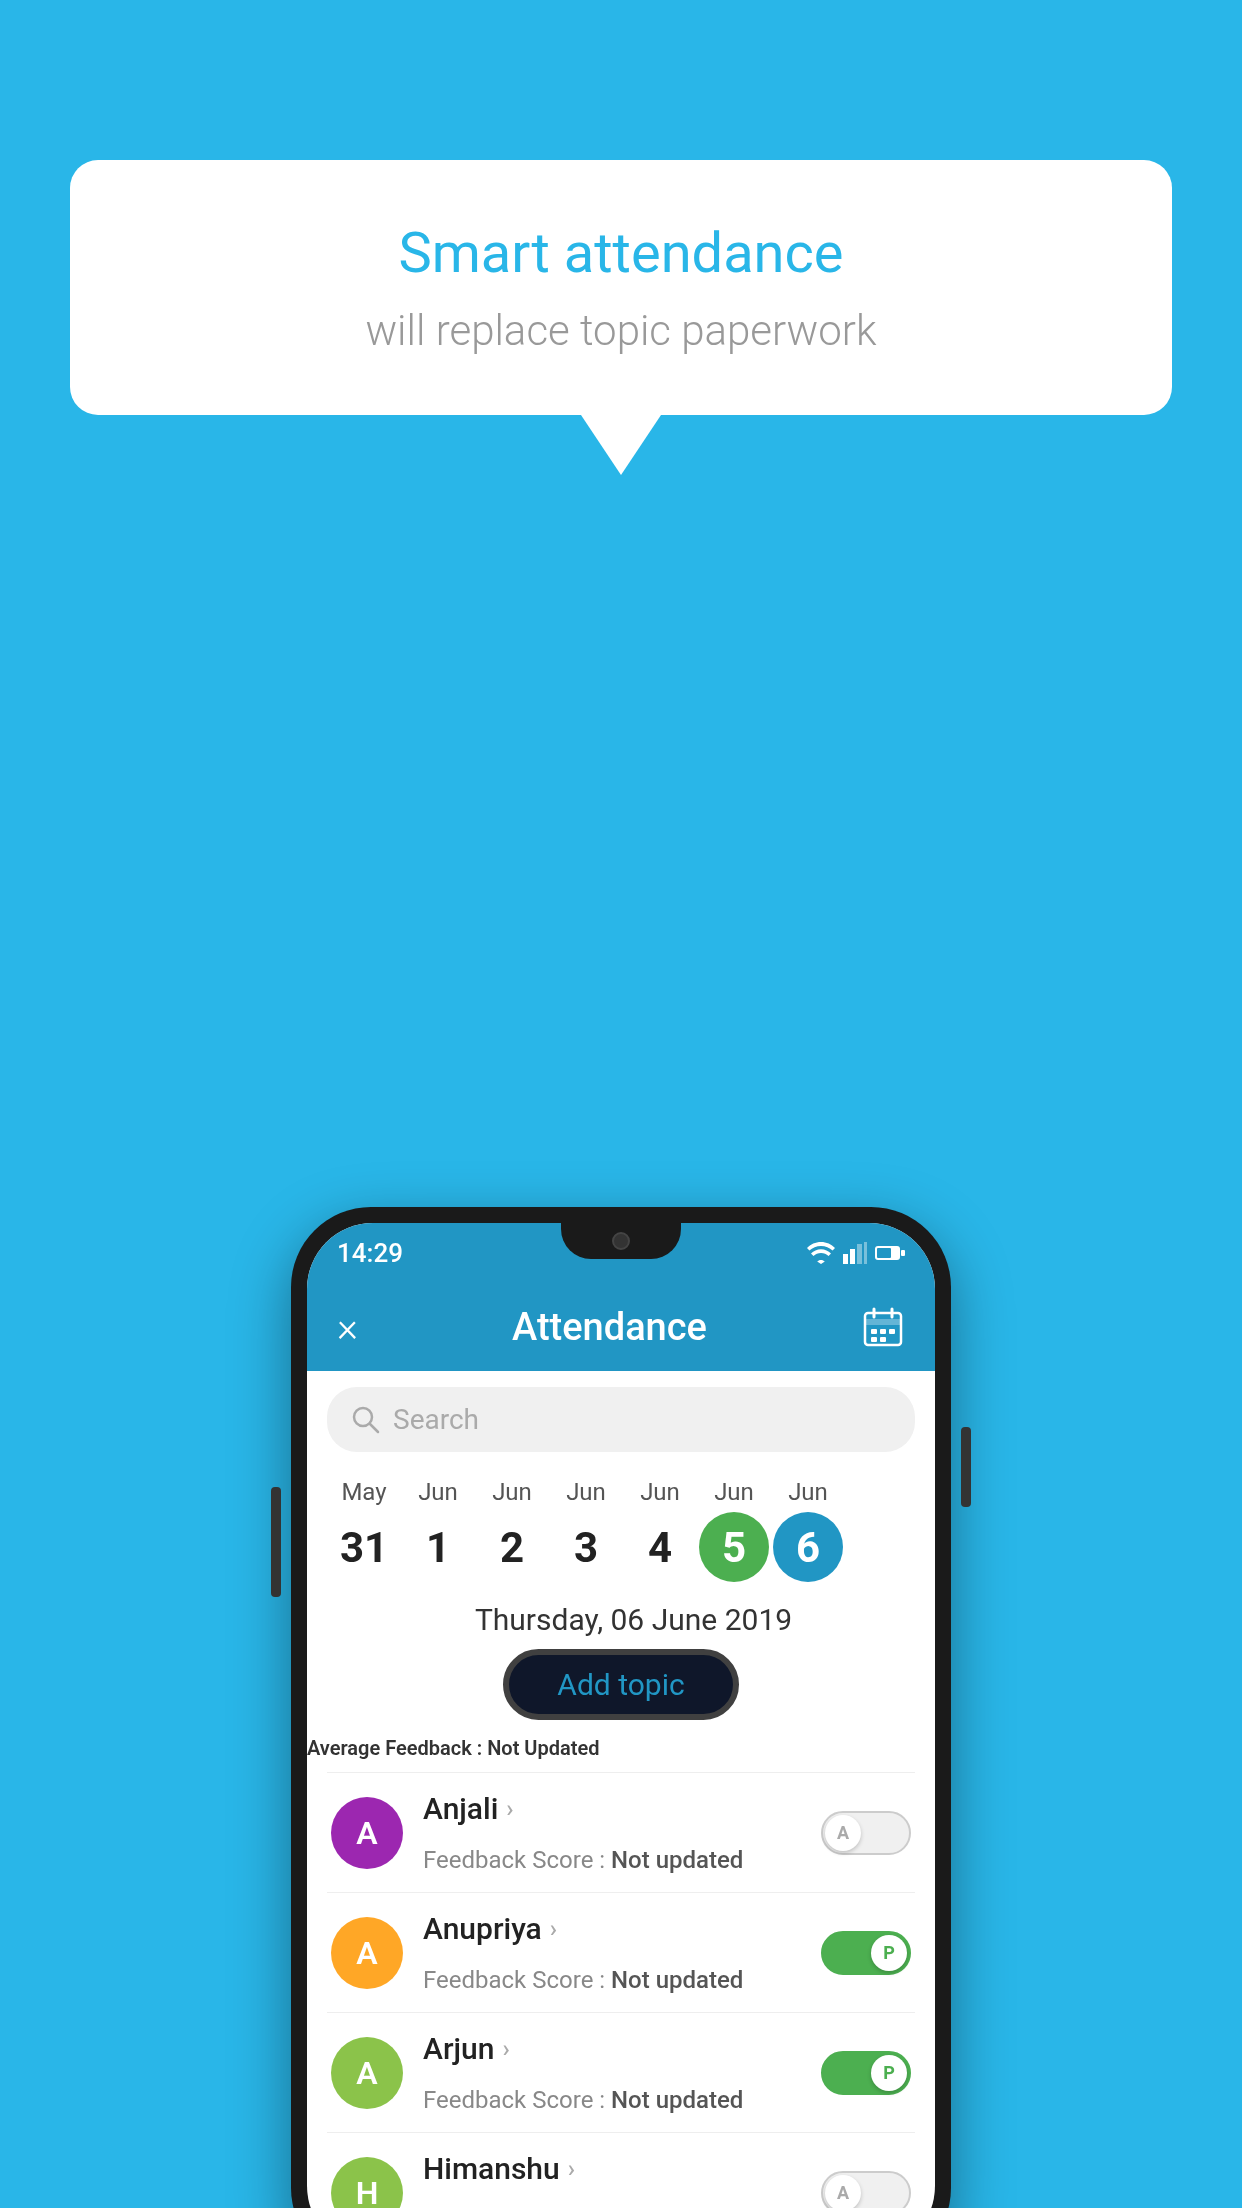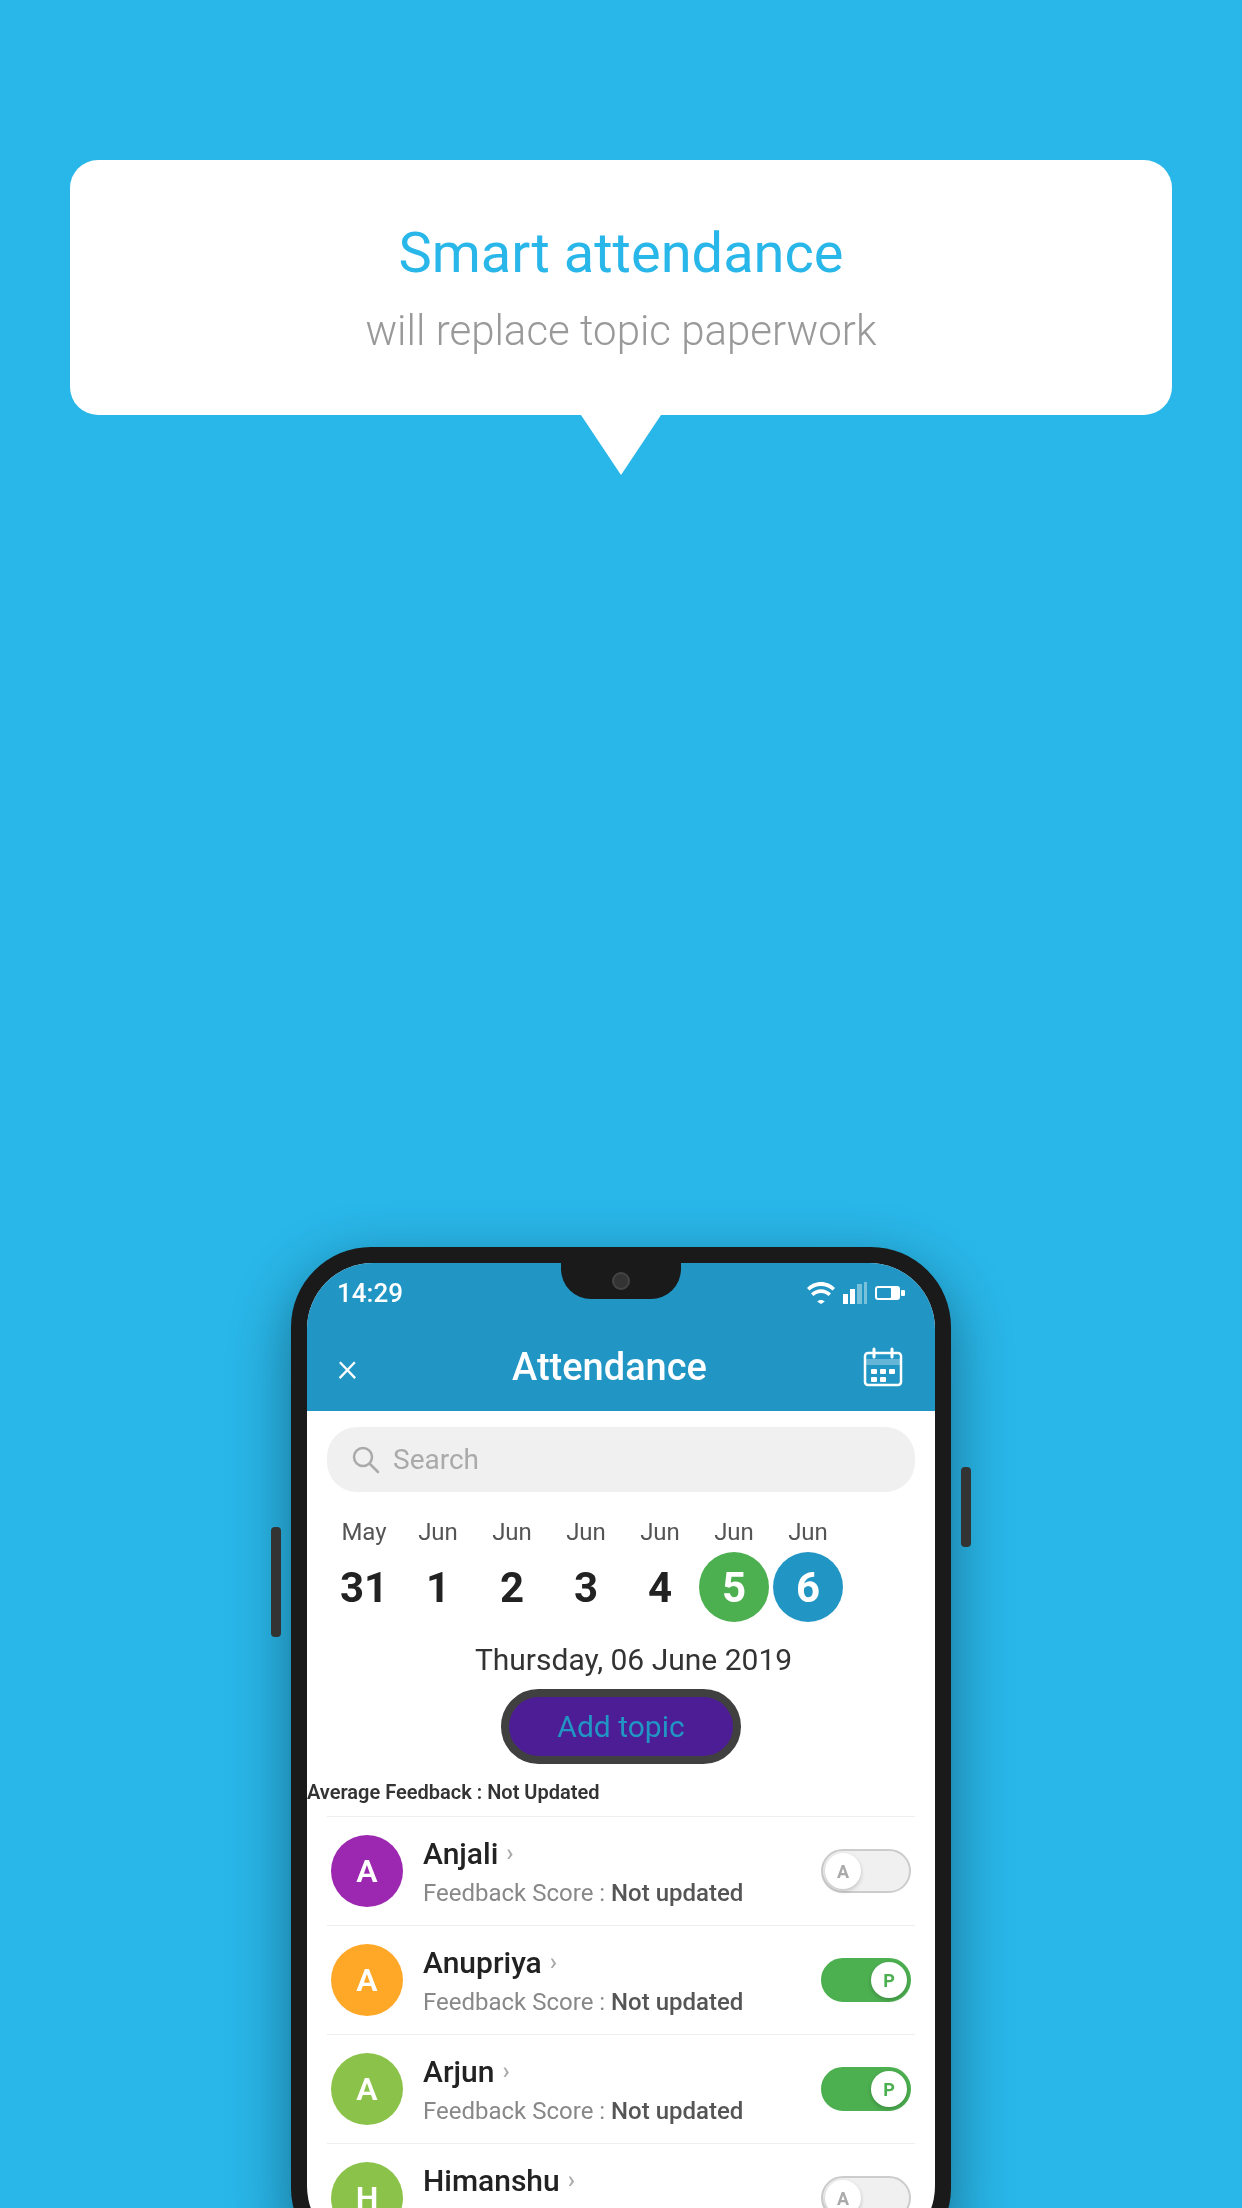--- a/index.html
+++ b/index.html
@@ -215,24 +215,24 @@
       font-size: 30px;
       color: #333;
       margin: 16px 0 12px;
       padding-left: 25px;
     }
 
     
     .add-topic-btn {
       display: block;
       margin: 0 auto 16px;
-      border: 8px solid #404040;
+      border: 6px solid #404040;
       border-radius: 40px;
       padding: 12px 48px;
-      background: #4c1d95;
+      background: #0f172a;
       color: #2196C4;
       font-size: 30px;
       width: fit-content;
     }
 
     
     .avg-feedback {
       text-align: left;
       font-size: 20px;
       color: #888;
@@ -286,21 +286,21 @@
     }
 
     .student-chevron {
       color: #aaa;
       font-size: 24px;
     }
 
     .student-feedback {
       font-size: 24px;
       color: #888;
-      margin-top: 8px;
+      margin-top: 20px;
     }
 
     .student-feedback span {
       color: #555;
       font-weight: 500;
     }
 
     
     .toggle-container {
       flex-shrink: 0;

